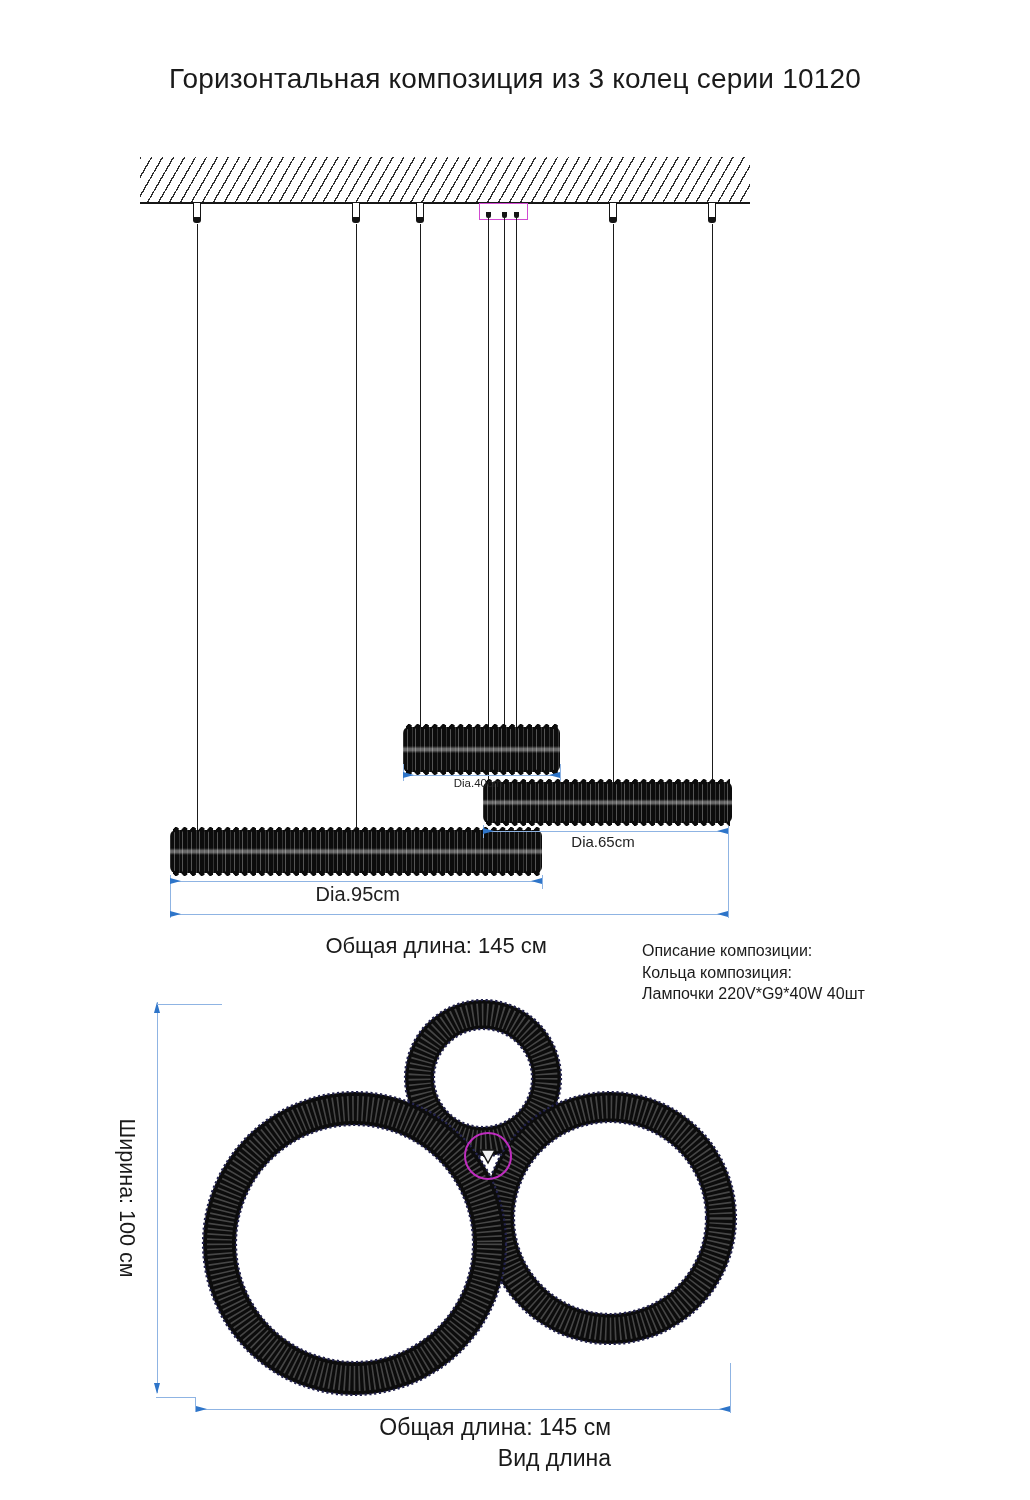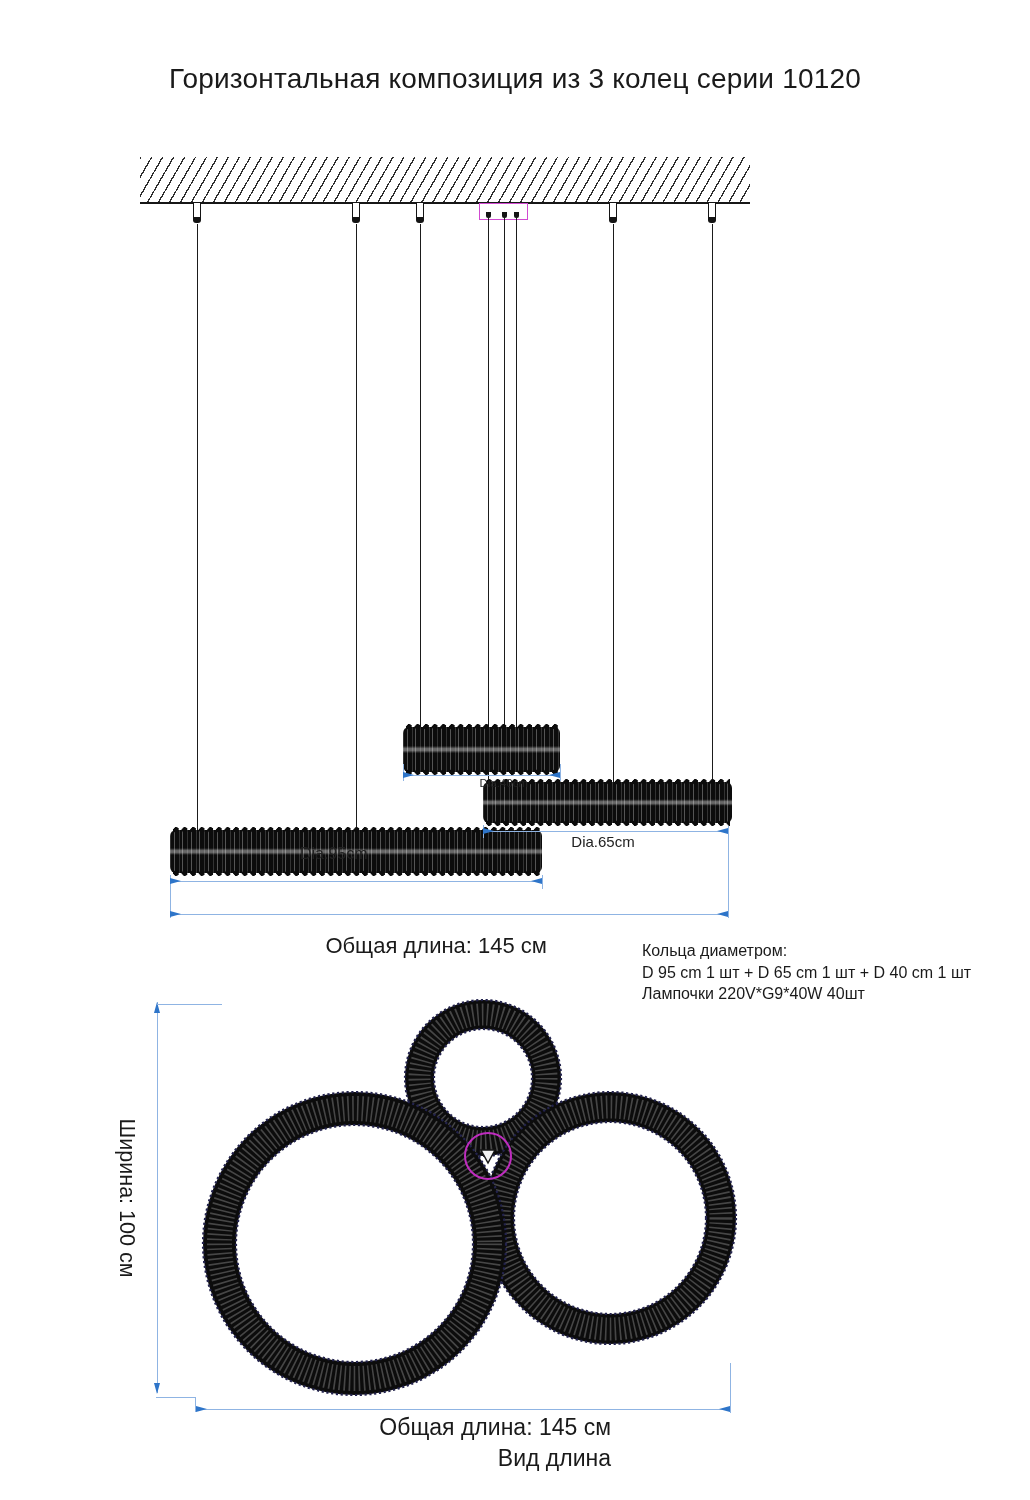--- a/index.html
+++ b/index.html
@@ -108,43 +108,43 @@
   <div class="abs dlv" style="left:403px;top:764px;height:17px;"></div>
   <div class="abs dlv" style="left:560px;top:764px;height:17px;"></div>
   <div class="abs dlv" style="left:483px;top:825px;height:13px;"></div>
   <div class="abs dlv" style="left:728px;top:826px;height:92px;"></div>
   <div class="abs dlv" style="left:170px;top:875px;height:43px;"></div>
   <div class="abs dlv" style="left:542px;top:875px;height:14px;"></div>
 
   <div class="abs dlh" style="left:403px;top:775px;width:157px;"></div>
   <div class="abs ar r" style="left:403px;top:772.3px;"></div>
   <div class="abs ar l" style="left:549px;top:772.3px;"></div>
-  <div class="abs dimlabel" style="left:428px;top:777px;width:100px;text-align:right;font-size:11.5px;">Dia.40cm</div>
+  <div class="abs dimlabel" style="left:428px;top:777px;width:100px;text-align:center;font-size:11.5px;">Dia.40cm</div>
 
   <div class="abs dlh" style="left:483px;top:831px;width:245px;"></div>
   <div class="abs ar r" style="left:483px;top:828.3px;"></div>
   <div class="abs ar l" style="left:717px;top:828.3px;"></div>
   <div class="abs dimlabel" style="left:553px;top:833px;width:100px;text-align:center;font-size:15px;">Dia.65cm</div>
 
   <div class="abs dlh" style="left:170px;top:881px;width:372px;"></div>
   <div class="abs ar r" style="left:170px;top:878.3px;"></div>
   <div class="abs ar l" style="left:531px;top:878.3px;"></div>
-  <div class="abs dimlabel" style="left:300px;top:845px;width:100px;text-align:left;font-size:16px;">Dia.95cm</div>
+  <div class="abs dimlabel" style="left:300px;top:883px;width:100px;text-align:right;font-size:20px;">Dia.95cm</div>
 
   <div class="abs dlh" style="left:170px;top:914px;width:558px;"></div>
   <div class="abs ar r" style="left:170px;top:911.3px;"></div>
   <div class="abs ar l" style="left:717px;top:911.3px;"></div>
 
   <div class="abs caption" style="left:267px;top:931px;width:280px;font-size:22px;">
     <div>Общая длина: 145 см</div>
   </div>
 
   <div class="abs desc" style="left:642px;top:940px;">
-    <div>Кольца диаметром:</div>
-    <div>D 95 cm 1 шт + D 65 cm 1 шт + D 40 cm 1 шт</div>
+    <div>Описание композиции:</div>
+    <div>Кольца композиция:</div>
     <div>Лампочки 220V*G9*40W 40шт</div>
   </div>
 
   <svg class="abs" style="left:140px;top:980px;" width="640" height="440" viewBox="0 0 640 440">
 
     <g>
       <circle cx="343" cy="98" r="63.5" fill="none" stroke="#0c0c0c" stroke-width="29"></circle>
       <circle cx="343" cy="98" r="63.5" fill="none" stroke="rgba(255,255,255,0.24)" stroke-width="22" stroke-dasharray="1.6 3.2"></circle>
       <circle cx="343" cy="98" r="78" fill="none" stroke="#23234d" stroke-width="2.2" stroke-dasharray="2.2 2.6"></circle>
       <circle cx="343" cy="98" r="49" fill="none" stroke="#23234d" stroke-width="2.2" stroke-dasharray="2.2 2.6"></circle>

